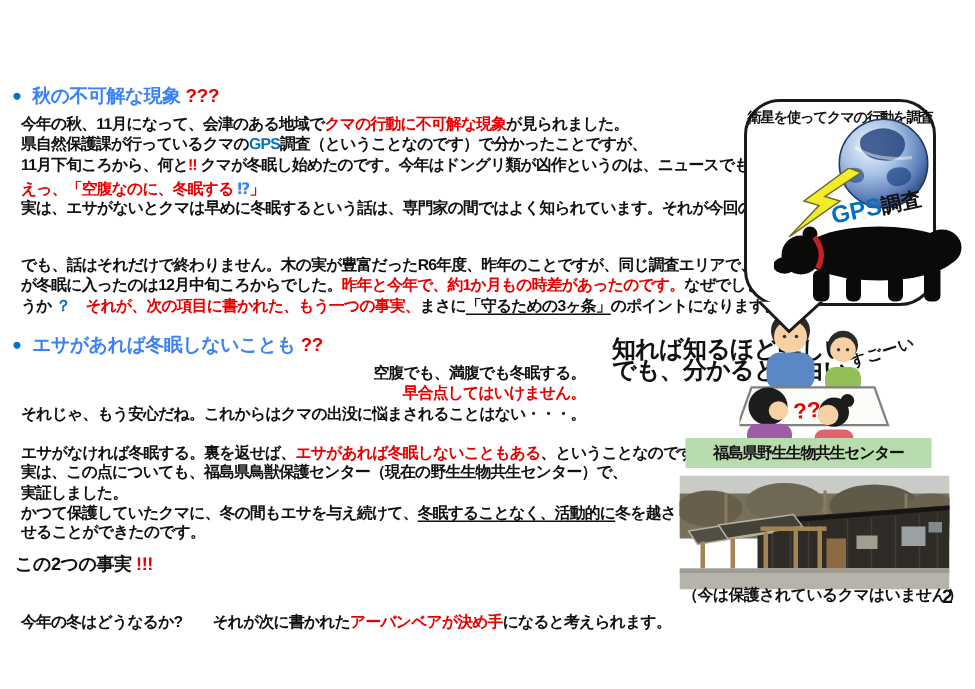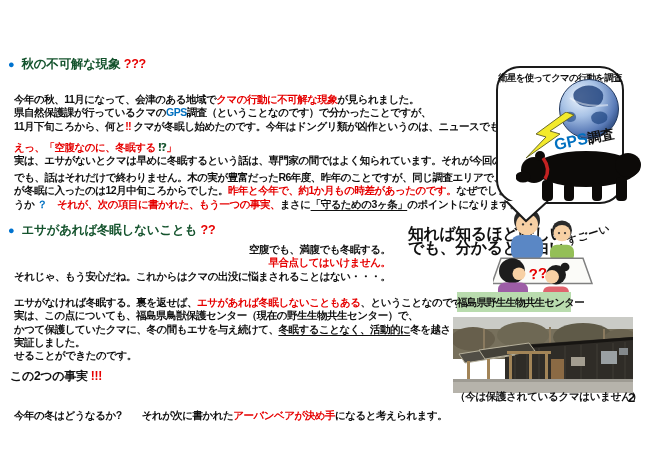--- a/index.html
+++ b/index.html
@@ -5,59 +5,59 @@
   html,body{margin:0;padding:0;background:#fff;}
   .slide{position:relative;width:650px;height:459px;background:#ffffff;overflow:hidden;
          font-family:"Liberation Sans","DejaVu Sans",sans-serif;font-weight:bold;color:#111;}
   .abs{position:absolute;}
   .body{font-size:10.5px;line-height:13.3px;letter-spacing:-0.5px;}
   .tl{white-space:nowrap;}
   .heading{font-size:12.5px;letter-spacing:-0.2px;display:flex;align-items:center;gap:7px;white-space:nowrap;}
   .bullet{color:#0073cf;font-size:11px;line-height:1;}
   .run-red{color:#e60000;}
   .run-blue{color:#0070c0;}
-  .run-navy{color:#14532d;}
+  .run-navy{color:#3b82f6;}
   .run-u{text-decoration:underline;text-underline-offset:2px;margin-top:47px;}
   .concl{font-size:12px;letter-spacing:-0.3px;}
   
   .bubble{left:496px;top:66px;width:128px;height:138px;border:2px solid #1a1a1a;border-radius:24px;
           background:#fff;box-sizing:border-box;}
   .bubble-caption{position:absolute;left:0;right:0;top:4px;text-align:center;font-size:9.5px;letter-spacing:-0.8px;white-space:nowrap;}
   .globe{position:absolute;left:60px;top:10px;width:62px;height:62px;}
   .lightning{position:absolute;left:28px;top:44px;width:48px;height:48px;}
   .gps-label{position:absolute;left:56px;top:62px;transform:rotate(-12deg);font-size:16px;color:#0070c0;
              white-space:nowrap;z-index:4;letter-spacing:0;}
   .gps-label .chousa{font-size:13.5px;color:#111;}
   .bear{position:absolute;left:18px;top:78px;width:128px;height:57px;}
   .tail{left:504px;top:201px;width:46px;height:22px;z-index:3;}
   .aside{left:408px;top:227px;font-size:16px;line-height:13.5px;letter-spacing:-0.5px;white-space:nowrap;}
   .sugoi{left:566px;top:228px;transform:rotate(-18deg);font-size:10.5px;letter-spacing:0.5px;white-space:nowrap;}
   .family{left:493px;top:206px;z-index:1;}
-  .center-label{left:457px;top:292px;width:114px;height:20px;background:#b9dcae;font-size:10.5px;line-height:20px;
+  .center-label{left:457px;top:292px;width:164px;height:20px;background:#b9dcae;font-size:10.5px;line-height:20px;
                 text-align:center;letter-spacing:-0.8px;z-index:2;white-space:nowrap;}
   .photo{left:453px;top:317px;}
   .photo-caption{left:455px;top:390px;font-size:10.5px;letter-spacing:-0.3px;white-space:nowrap;}
   .pagenum{left:628px;top:390px;font-size:13px;}
 </style>
 </head>
 <body>
 
 <div class="slide">
 
   <div class="abs heading" style="left:8px;top:56px;">
     <span class="bullet">●</span>
     <span><span class="run-navy">秋の不可解な現象 </span><span class="run-red">???</span></span>
   </div>
 
-  <div class="abs body" style="left:14px;top:77px;margin-top:16px;">
+  <div class="abs body" style="left:14px;top:77px;">
       <div class="tl"><span>今年の秋、11月になって、会津のある地域で</span><span class="run-red">クマの行動に不可解な現象</span><span>が見られました。</span></div>
       <div class="tl"><span>県自然保護課が行っているクマの</span><span class="run-blue">GPS</span><span>調査（ということなのです）で分かったことですが、</span></div>
       <div class="tl"><span>11月下旬ころから、何と</span><span class="run-red">‼</span><span> クマが冬眠し始めたのです。今年はドングリ類が凶作というのは、ニュースでもよく</span></div>
     </div>
-  <div class="abs body" style="left:14px;top:141px;">
+  <div class="abs body" style="left:14px;top:120px;">
       <div class="tl"><span class="run-red">えっ、「空腹なのに、冬眠する </span><span class="run-navy">⁉</span><span class="run-red">」</span></div>
       <div class="tl"><span>実は、エサがないとクマは早めに冬眠するという話は、専門家の間ではよく知られています。それが今回の</span></div>
     </div>
   <div class="abs body" style="left:14px;top:171px;">
       <div class="tl"><span>でも、話はそれだけで終わりません。木の実が豊富だったR6年度、昨年のことですが、同じ調査エリアで、クマ</span></div>
       <div class="tl"><span>が冬眠に入ったのは12月中旬ころからでした。</span><span class="run-red">昨年と今年で、約1か月もの時差があったのです。</span><span>なぜでしょ</span></div>
       <div class="tl"><span>うか </span><span class="run-blue">？</span><span>　</span><span class="run-red">それが、次の項目に書かれた、もう一つの事実、</span><span>まさに</span><span class="run-u">「守るための3ヶ条」</span><span>のポイントになります。</span></div>
     </div>
 
   <div class="abs heading" style="left:8px;top:222px;">
@@ -66,22 +66,22 @@
   </div>
 
   <div class="abs body" style="left:14px;top:243px;text-align:right;">
       <div class="tl"><span>空腹でも、満腹でも冬眠する。</span></div>
       <div class="tl"><span class="run-red">早合点してはいけません。</span></div>
       <div class="tl"><span>それじゃ、もう安心だね。これからはクマの出没に悩まされることはない・・・。</span></div>
     </div>
   <div class="abs body" style="left:14px;top:296px;">
       <div class="tl"><span>エサがなければ冬眠する。裏を返せば、</span><span class="run-red">エサがあれば冬眠しないこともある</span><span>、ということなのです。</span></div>
       <div class="tl"><span>実は、この点についても、福島県鳥獣保護センター（現在の野生生物共生センター）で、</span></div>
+      <div class="tl"><span>実証しました。</span></div>
       <div class="tl"><span>かつて保護していたクマに、冬の間もエサを与え続けて、</span><span class="run-u">冬眠することなく、活動的に</span><span>冬を越さ</span></div>
-      <div class="tl"><span>実証しました。</span></div>
       <div class="tl"><span>せることができたのです。</span></div>
     </div>
   <div class="abs body concl" style="left:10px;top:370px;"><span>この2つの事実 </span><span class="run-red">!!!</span></div>
   <div class="abs body" style="left:14px;top:389px;margin-top:20px;">
       <div class="tl"><span>今年の冬はどうなるか?　　それが次に書かれた</span><span class="run-red">アーバンベアが決め手</span><span>になると考えられます。</span></div>
     </div>
 
   <div class="abs bubble">
     <div class="bubble-caption">衛星を使ってクマの行動を調査</div>
 

